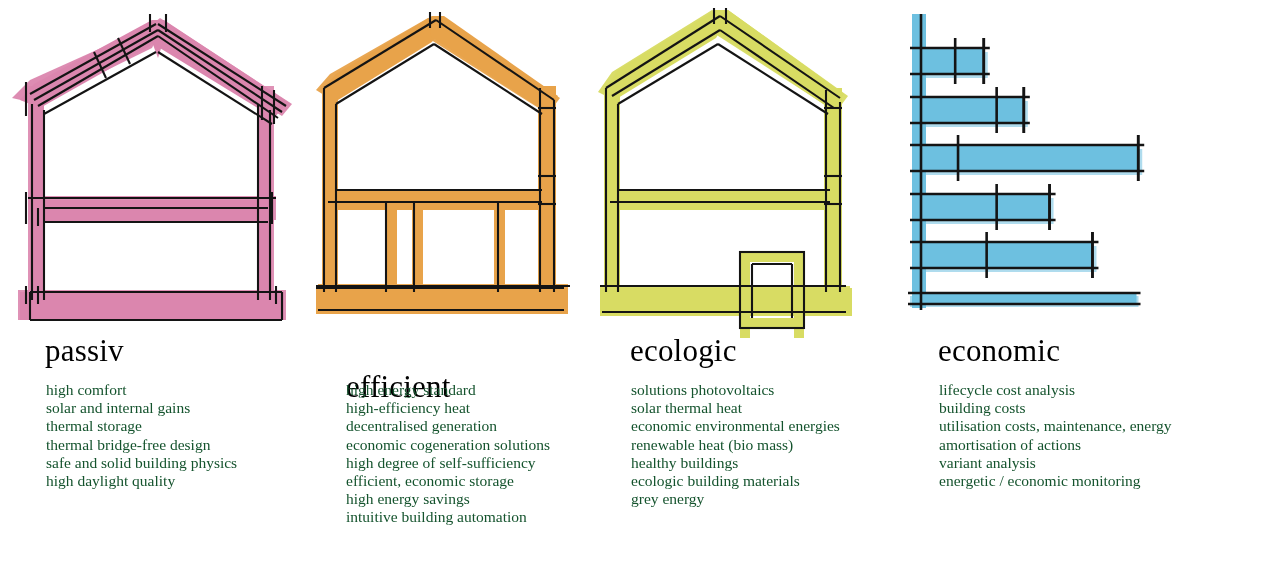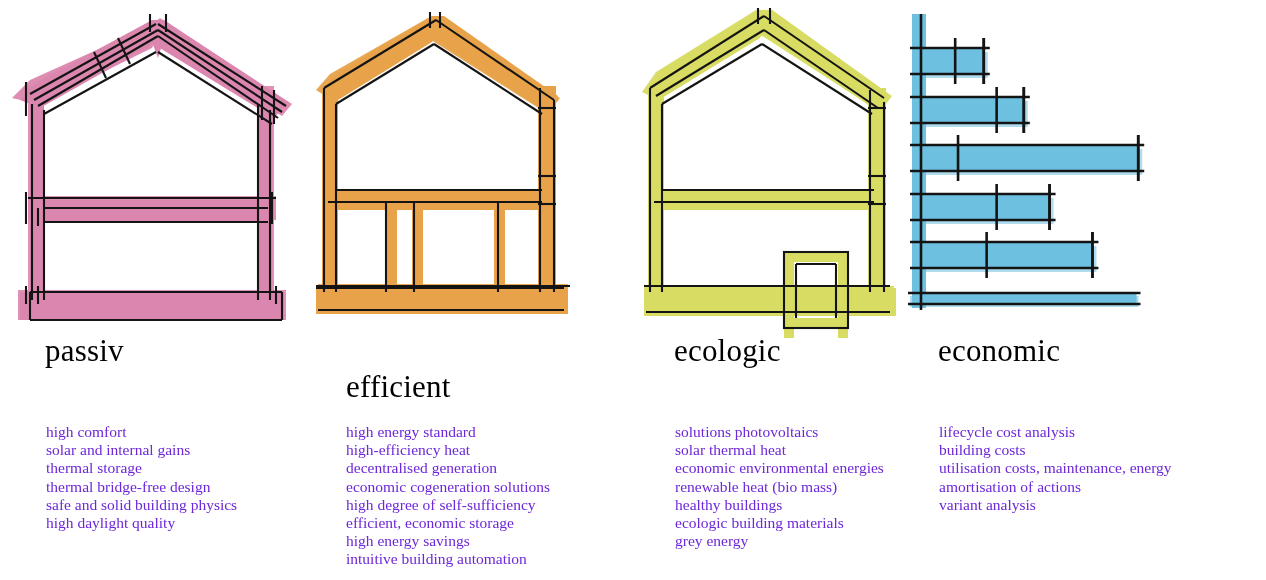--- a/index.html
+++ b/index.html
@@ -22,21 +22,21 @@
     height: 580px;
   }
   .column {
     position: absolute;
     top: 0;
     width: 316px;
     height: 580px;
   }
   .col-1 { left: 0px; }
   .col-2 { left: 302px; }
-  .col-3 { left: 632px; }
+  .col-3 { left: 588px; }
   .col-4 { left: 896px; }
 
   .graphic {
     position: absolute;
     left: 0;
     top: 8px;
     width: 316px;
     height: 320px;
   }
   .graphic svg { display: block; }
@@ -55,23 +55,22 @@
   .col-2 .title { left: 44px; margin-top: 36px; }
   .col-3 .title { left: 42px; }
   .col-4 .title { left: 42px; }
 
   .bullets {
     position: absolute;
     left: 46px;
     top: 381px;
     font-size: 15.5px;
     line-height: 18.2px;
-    color: #6d28d9;
+    color: #14532d;
     white-space: nowrap;
-    margin-top: 42px;
   }
   .col-2 .bullets { left: 345px; left: 44px; }
   .col-3 .bullets { left: 43px; }
   .col-4 .bullets { left: 43px; }
   .bullets div { white-space: nowrap; }
 </style>
 </head>
 <body>
 
 <div class="canvas">
@@ -369,16 +368,17 @@
         </g>
       </svg>
     </div>
     <div class="title">economic</div>
     <div class="bullets">
       <div>lifecycle cost analysis</div>
       <div>building costs</div>
       <div>utilisation costs, maintenance, energy</div>
       <div>amortisation of actions</div>
       <div>variant analysis</div>
+      <div>energetic / economic monitoring</div>
     </div>
   </div>
 
 </div>
 
 </body></html>

